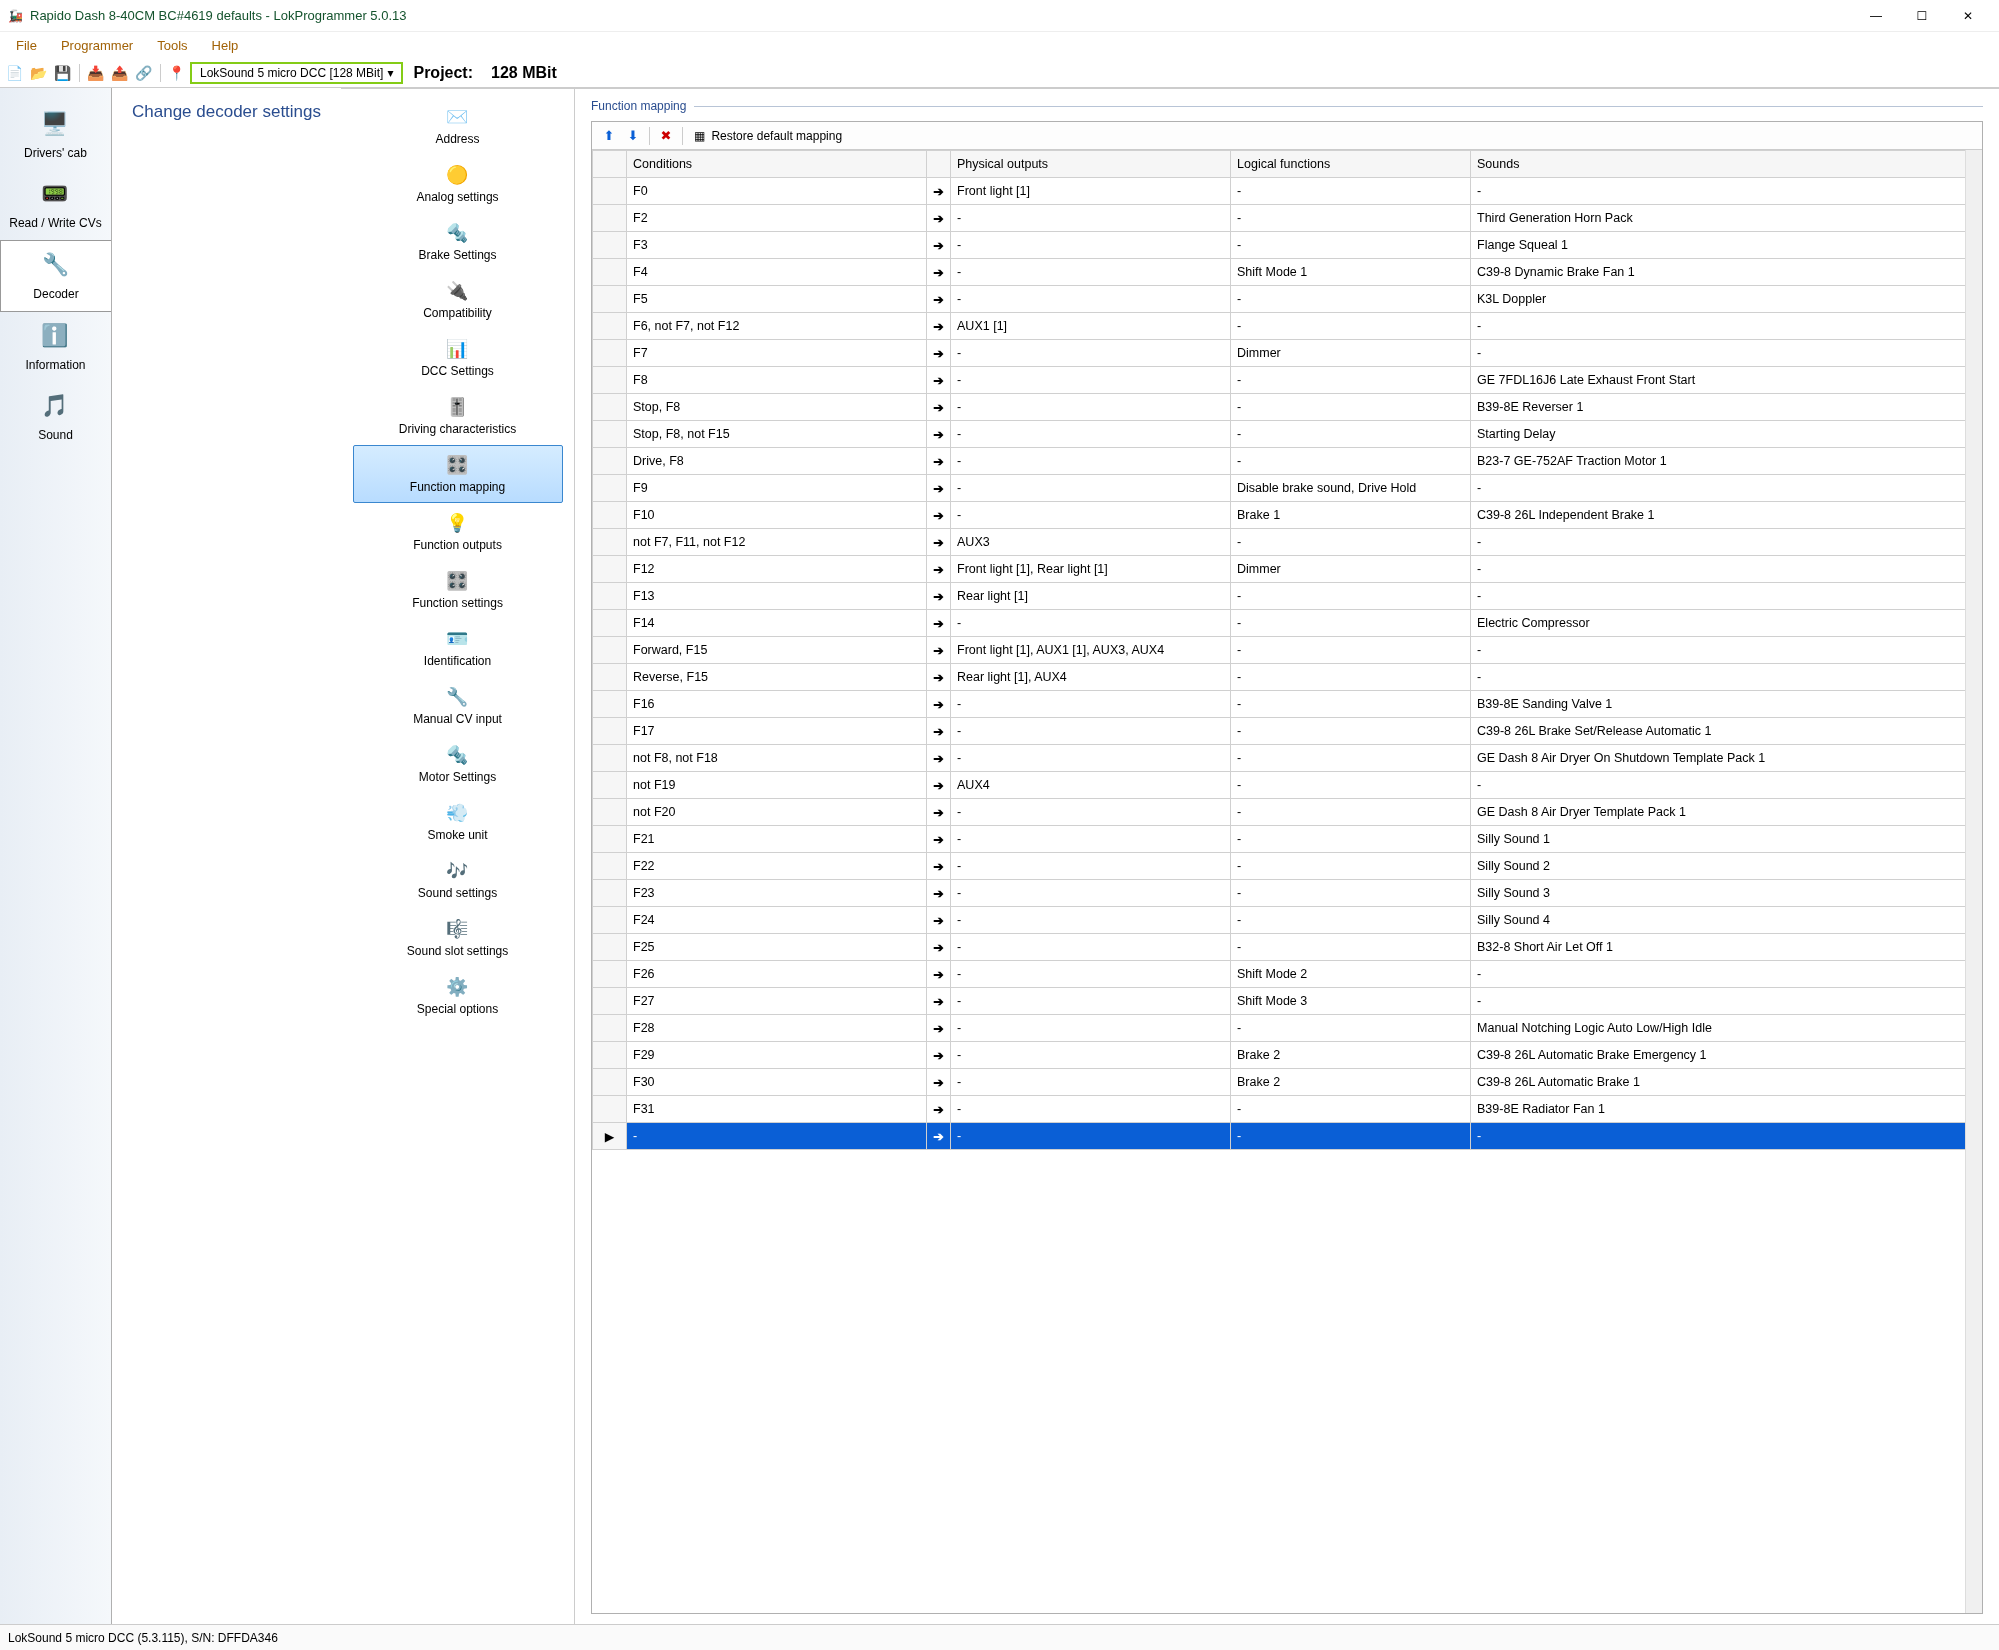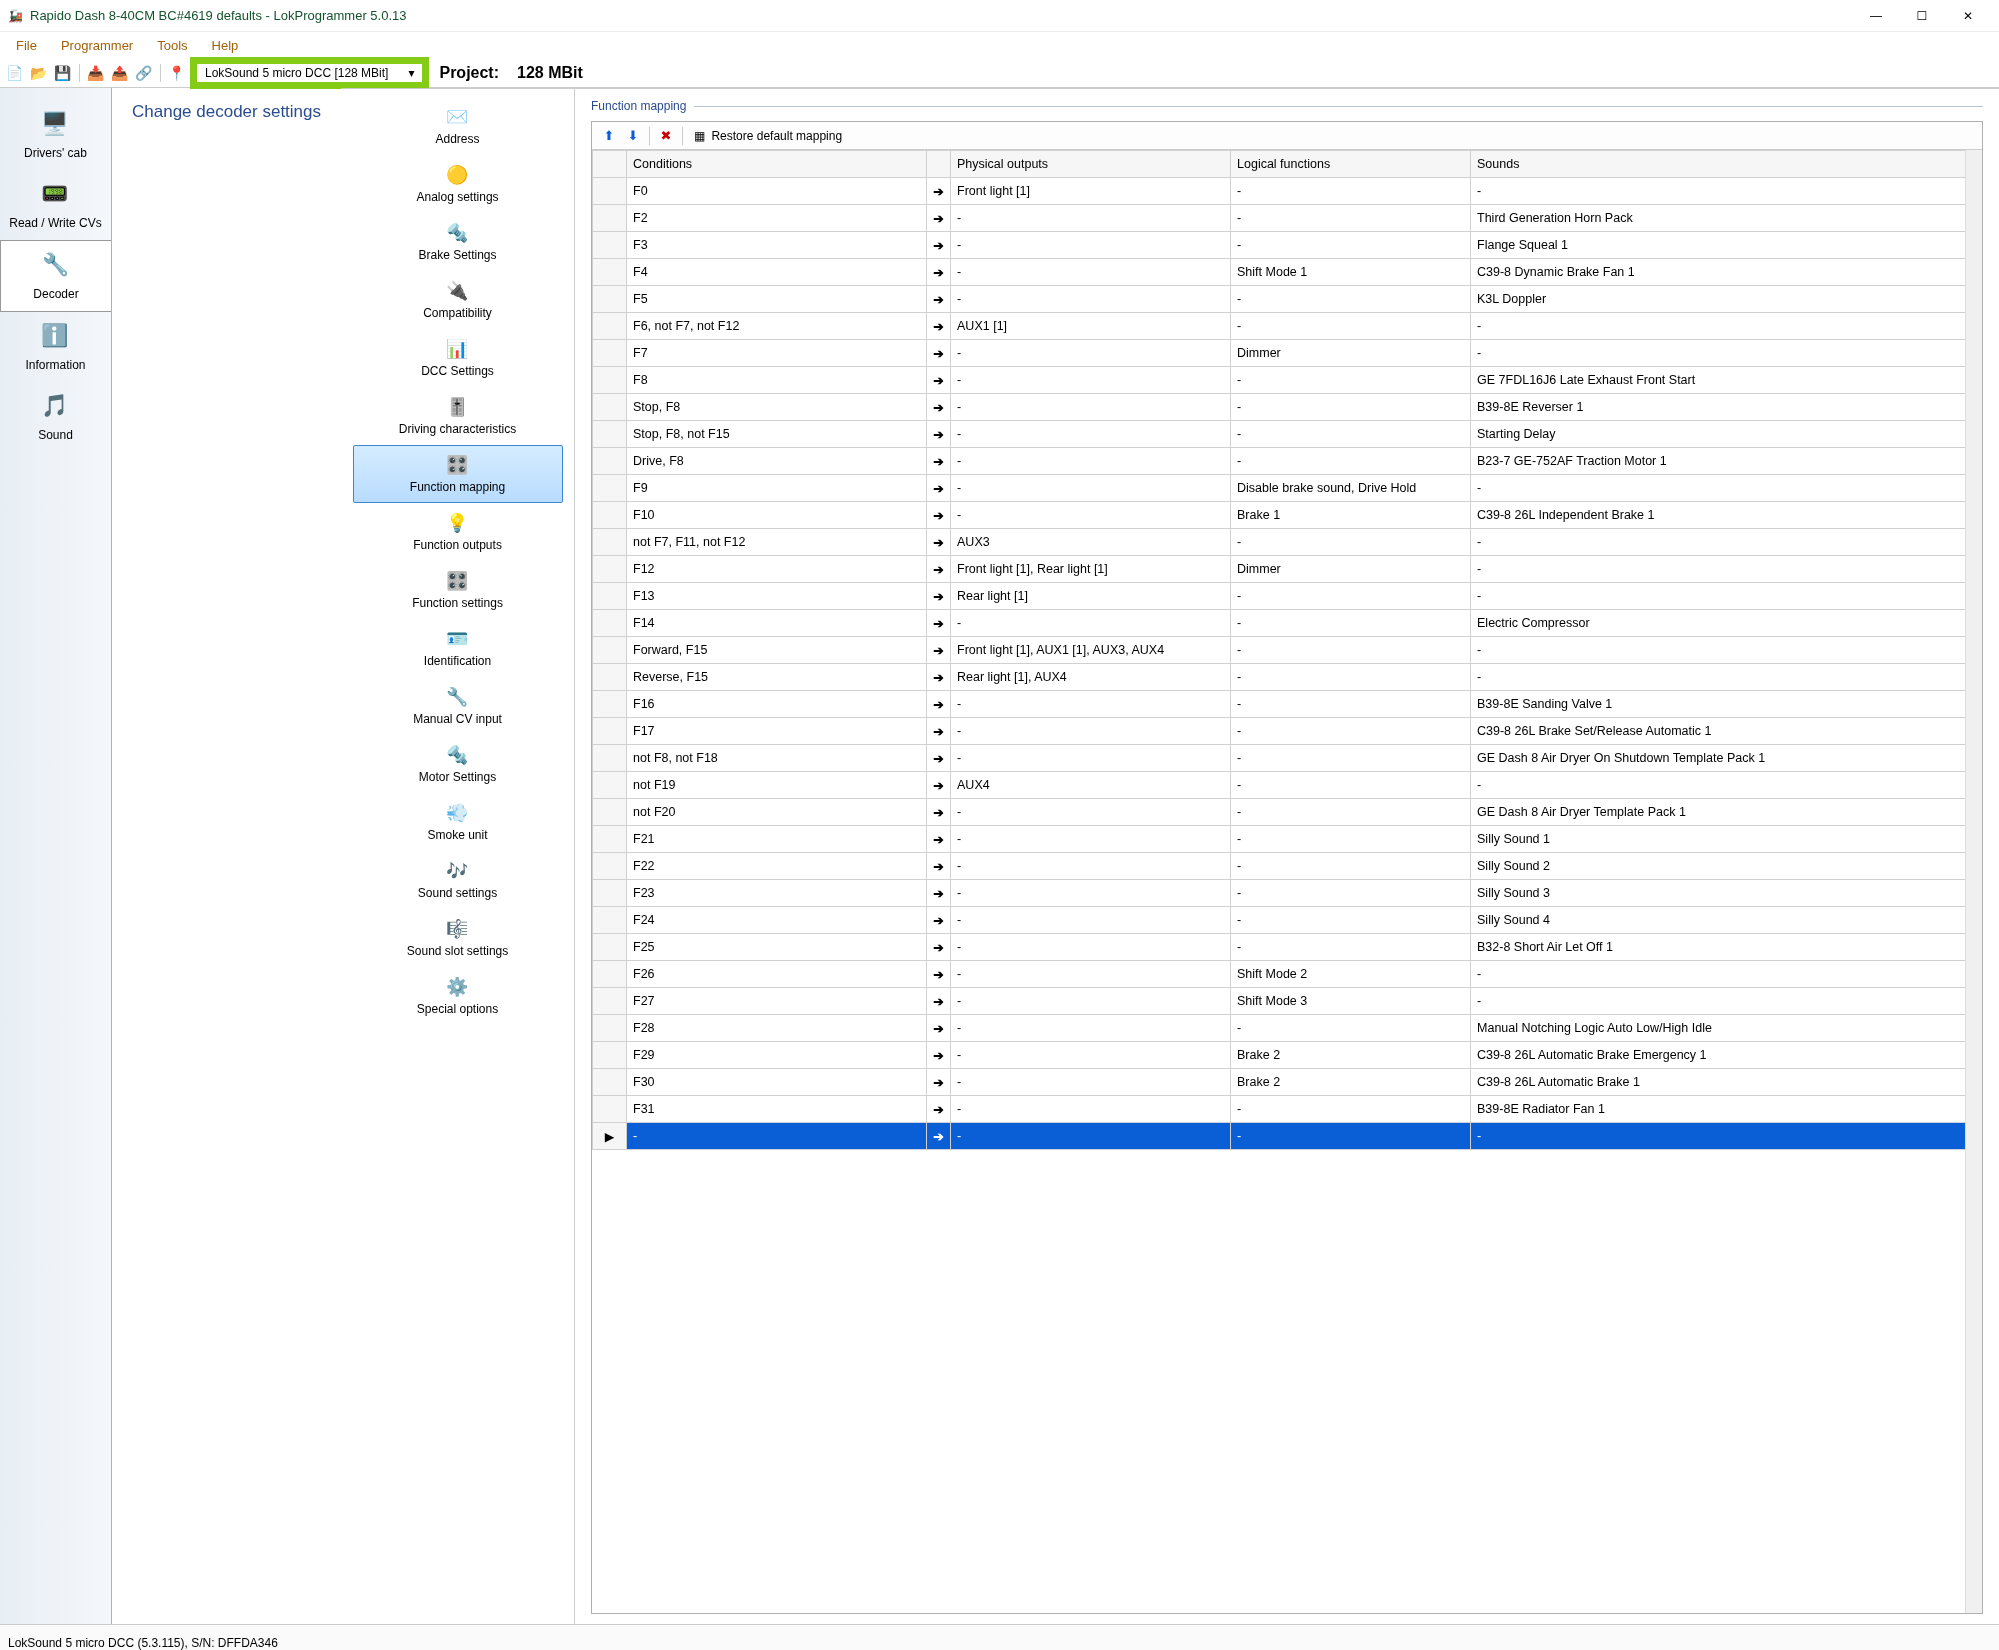--- a/index.html
+++ b/index.html
@@ -7,21 +7,21 @@
 .titlebar { height: 32px; background: #fff; display: flex; align-items: center; padding: 0 8px; border-bottom: 1px solid #eee; }
 .titlebar-icon { width: 16px; height: 16px; margin-right: 6px; display: inline-flex; align-items: center; justify-content: center; }
 .titlebar-title { flex: 1; font-size: 13px; color: #14532d; }
 .win-controls { display: flex; gap: 0; }
 .win-btn { width: 46px; height: 32px; display: flex; align-items: center; justify-content: center; color: #000; }
 .menubar { height: 26px; display: flex; align-items: center; padding: 0 4px; background: #fff; }
 .menu-item { padding: 4px 12px; font-size: 13px; color: #a16207; }
 .toolbar { height: 30px; display: flex; align-items: center; padding: 0 4px; border-bottom: 1px solid #ccc; background: #fff; gap: 2px; }
 .tool-icon { width: 22px; height: 22px; display: flex; align-items: center; justify-content: center; font-size: 14px; border-radius: 2px; }
 .tool-sep { width: 1px; height: 18px; background: #ccc; margin: 0 3px; }
-.decoder-select { padding: 2px 8px; border: 7px solid #84cc16; font-size: 12px; display: flex; align-items: center; gap: 20px; }
+.decoder-select { padding: 2px 8px; border: 2px solid #84cc16; font-size: 12px; display: flex; align-items: center; gap: 4px; }
 .toolbar-label { padding: 0 8px; font-size: 16px; font-weight: bold; }
 .main { flex: 1; display: flex; min-height: 0; }
 .left-nav { width: 112px; background: linear-gradient(to right, #e8eef5, #f5f8fb); border-right: 1px solid #b0b0b0; display: flex; flex-direction: column; align-items: center; padding-top: 12px; }
 .left-nav-item { width: 100%; display: flex; flex-direction: column; align-items: center; padding: 6px 4px 10px; font-size: 12px; color: #000; }
 .left-nav-item.selected { background: #fff; border: 1px solid #999; border-right: none; }
 .left-nav-icon { width: 36px; height: 36px; display: flex; align-items: center; justify-content: center; font-size: 22px; margin-bottom: 4px; }
 .content { flex: 1; display: flex; flex-direction: row; min-width: 0; }
 .page-title { font-size: 17px; color: #2a4d8f; padding: 14px 20px 10px; }
 .page-body { flex: 1; display: flex; border-top: 1px solid #ccc; min-height: 0; }
 .sub-nav { width: 234px; padding: 8px; display: flex; flex-direction: column; align-items: center; gap: 0; border-right: 1px solid #ccc; overflow-y: auto; }
@@ -39,21 +39,21 @@
 table { border-collapse: collapse; width: 100%; background: #fff; }
 th, td { border: 1px solid #d0d0d0; font-size: 12.5px; text-align: left; padding: 3px 6px; height: 27px; white-space: nowrap; overflow: hidden; text-overflow: ellipsis; }
 th { background: #f6f6f6; font-weight: normal; position: sticky; top: 0; }
 .row-gutter { width: 34px; background: #f6f6f6; text-align: center; }
 .arrow-cell { width: 24px; text-align: center; color: #000; font-weight: bold; }
 .col-cond { width: 300px; }
 .col-phys { width: 280px; }
 .col-logic { width: 240px; }
 tr.selected td { background: #0a5fd6; color: #fff; }
 tr.selected .row-gutter { color: #000; background: #f6f6f6; }
-.statusbar { height: 26px; border-top: 1px solid #ccc; display: flex; align-items: flex-end; padding: 0 8px; font-size: 12.5px; background: #fafafa; }
+.statusbar { height: 26px; border-top: 1px solid #ccc; display: flex; align-items: center; padding: 0 8px; font-size: 12.5px; background: #fafafa; }
 .scroll-vert { position: absolute; right: 0; top: 0; bottom: 0; width: 17px; background: #f0f0f0; border-left: 1px solid #ddd; }
 </style>
 </head>
 <body>
 
 <div class="titlebar">
   <span class="titlebar-icon">🚂</span>
   <span class="titlebar-title">Rapido Dash 8-40CM BC#4619 defaults - LokProgrammer 5.0.13</span>
   <div class="win-controls">
     <div class="win-btn">—</div>

